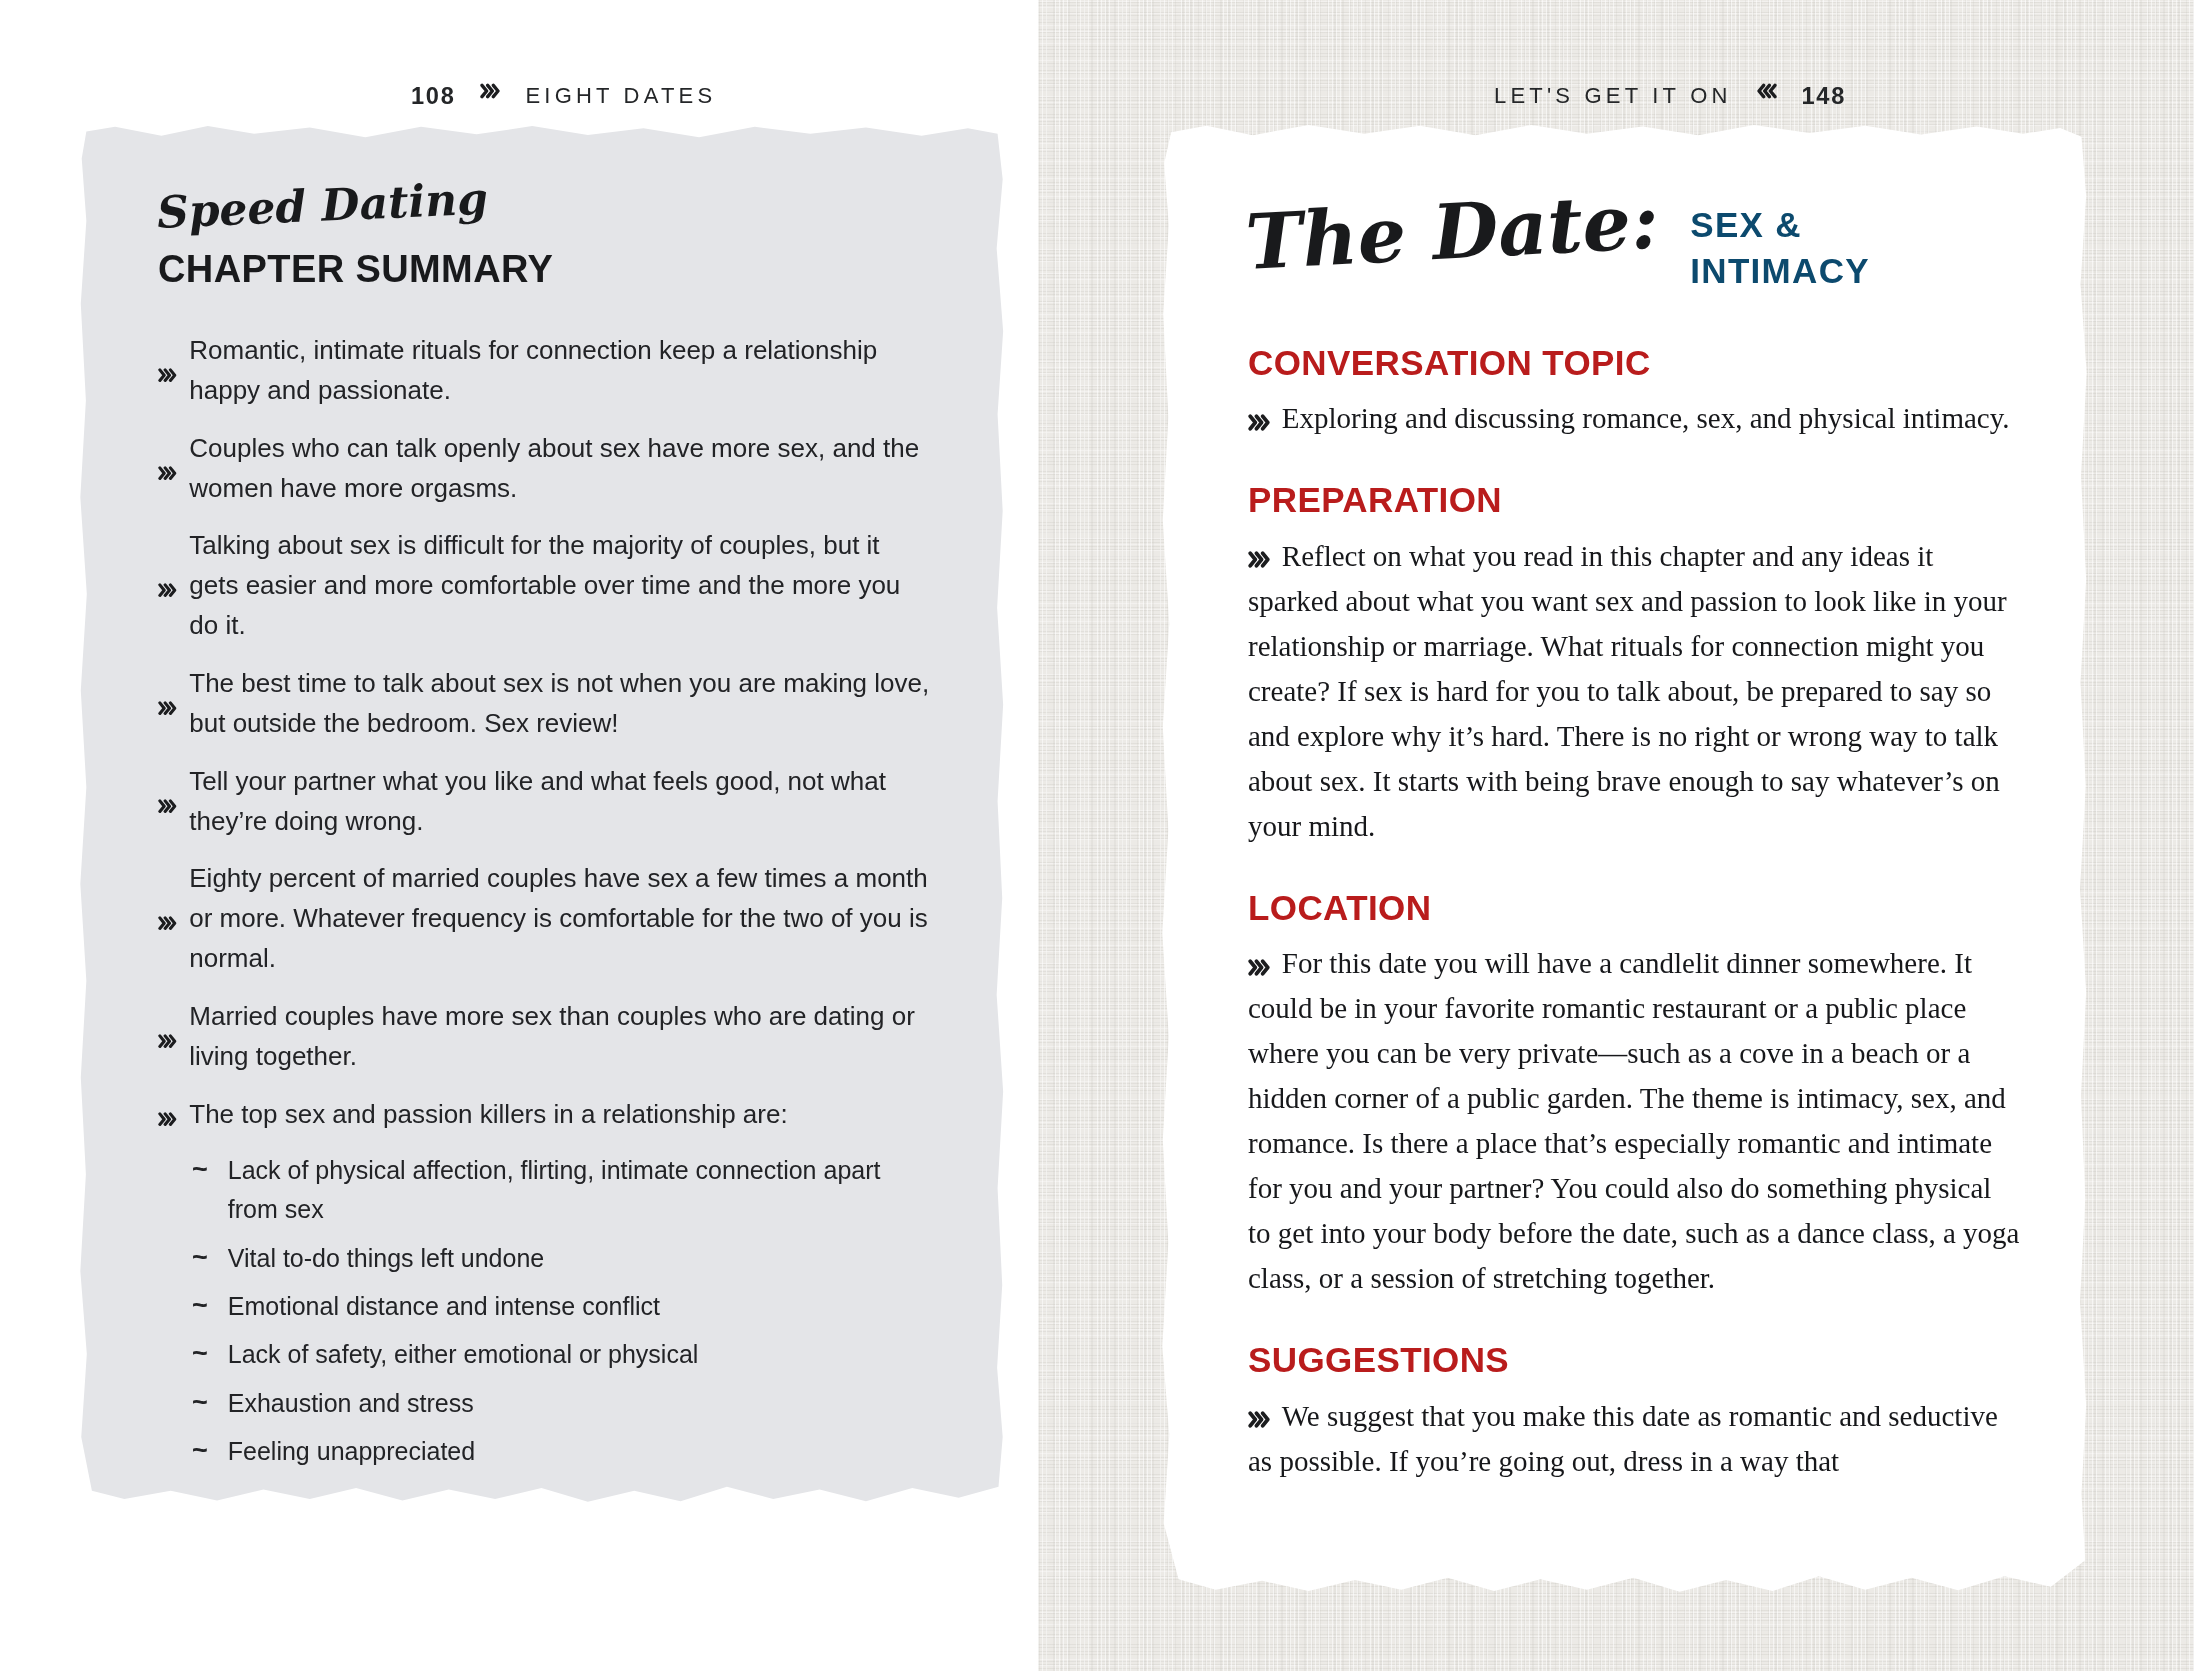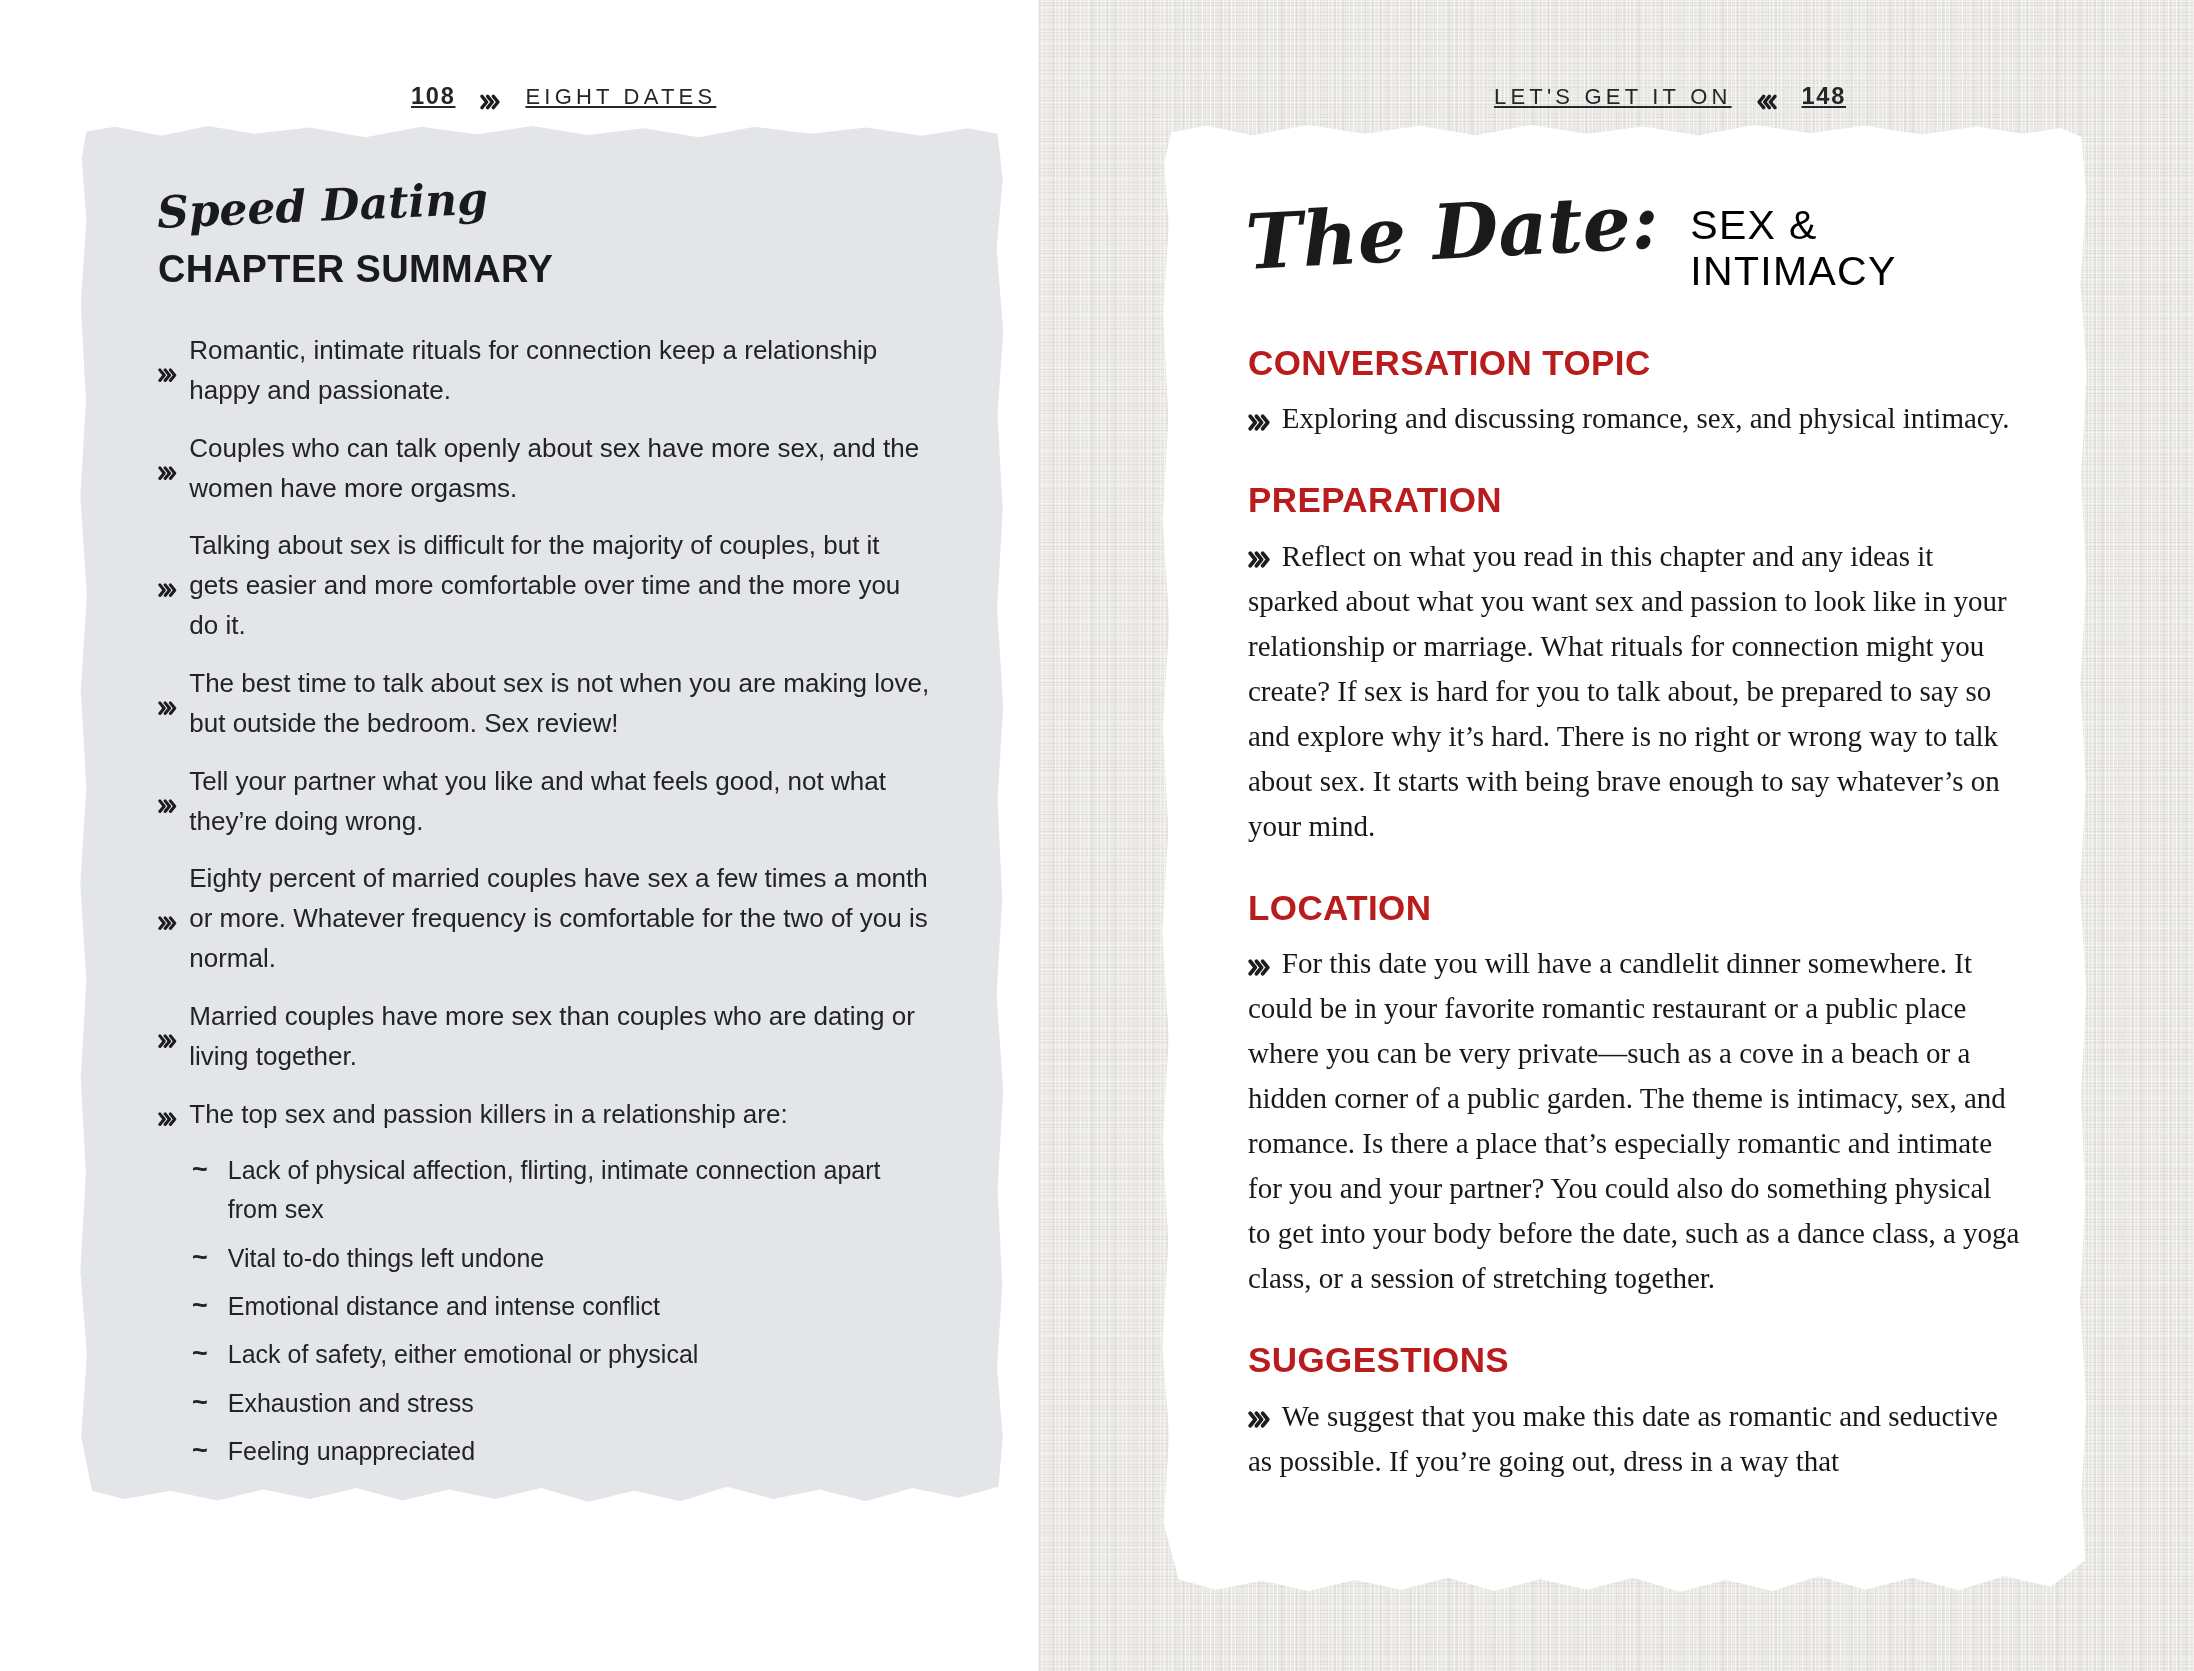--- a/index.html
+++ b/index.html
@@ -15,22 +15,22 @@
     left:1038px;width:1224px;
     background-color:#eceae6;
     background-image:
       repeating-linear-gradient(90deg, rgba(255,255,255,.55) 0 0.8px, rgba(255,255,255,0) 0.8px 4.2px),
       repeating-linear-gradient(0deg, rgba(188,186,179,.22) 0 0.8px, rgba(188,186,179,0) 0.8px 3.4px),
       repeating-linear-gradient(90deg, rgba(188,186,179,.16) 0 1.7px, rgba(188,186,179,0) 1.7px 7.6px),
       repeating-linear-gradient(0deg, rgba(255,255,255,.35) 0 0.8px, rgba(255,255,255,0) 0.8px 5.9px);
   }
   
   .page-header{
-    position:absolute;top:83px;display:flex;align-items:flex-end;gap:25px;
-    font-size:22px;letter-spacing:4.2px;color:#242628;white-space:nowrap;text-decoration:underline;
+    position:absolute;top:83px;display:flex;align-items:flex-start;gap:25px;
+    font-size:22px;letter-spacing:4.2px;color:#242628;white-space:nowrap;
   }
   .page-header .pg-num{font-weight:700;letter-spacing:1.7px;font-size:23.6px;}
   .header-left{left:411px;}
   .header-right{left:456px;}
   
   .chev-icon{display:inline-block;line-height:0;flex:0 0 auto;}
   .chev-icon svg{display:block;}
   .chev-flip svg{transform:scaleX(-1);}
   
   .gray-card{
@@ -57,22 +57,22 @@
   
   .white-card{
     position:absolute;left:122px;top:122px;width:928px;height:1475px;
     background:#ffffff;box-sizing:border-box;
     padding:78px 68px 0 88px;
     clip-path:polygon(1.2% 0.7%,5% 0.25%,10% 0.9%,16% 0.2%,22% 0.8%,28% 0.25%,34% 0.9%,40% 0.2%,46% 0.8%,52% 0.3%,58% 0.9%,64% 0.2%,70% 0.75%,76% 0.25%,82% 0.85%,88% 0.3%,93% 0.8%,97% 0.4%,99.3% 1%,99.8% 5%,99.2% 11%,99.85% 17%,99.25% 24%,99.8% 31%,99.2% 38%,99.75% 45%,99.15% 52%,99.8% 59%,99.25% 66%,99.7% 73%,99.15% 80%,99.8% 87%,99.3% 93%,99.7% 97.5%,96% 99.3%,91% 98.6%,86% 99.55%,81% 98.7%,76% 99.5%,71% 98.6%,66% 99.6%,61% 98.85%,56% 99.65%,51% 98.7%,46% 99.5%,41% 98.8%,36% 99.6%,31% 98.7%,26% 99.5%,21% 98.85%,16% 99.6%,11% 98.9%,6% 99.5%,2% 98.8%,0.4% 95%,1% 89%,0.25% 83%,0.9% 76%,0.3% 69%,0.95% 62%,0.25% 55%,0.9% 48%,0.3% 41%,1% 34%,0.3% 27%,0.9% 20%,0.35% 13%,0.95% 7%,0.45% 2.8%);
   }
   .date-title-row{display:flex;align-items:flex-start;gap:29px;margin-bottom:49px;}
   .script-title.big{font-size:76px;line-height:1;transform:rotate(-3deg);margin-top:5px;}
   .date-subject{
-    font-size:41px;line-height:46px;letter-spacing:1.3px;
-    font-weight:400;color:#000000;margin-top:1.7px;white-space:nowrap;
+    font-size:35px;line-height:46px;letter-spacing:1.3px;
+    font-weight:700;color:#0c4a6e;margin-top:1.7px;white-space:nowrap;
   }
   .section h3{margin:39px 0 13.5px 0;font-size:35px;font-weight:700;letter-spacing:0.4px;color:#b91c1c;}
   .section:first-child h3{margin-top:0;}
   .section p{
     margin:0;font-family:"Liberation Serif",serif;
     font-size:29px;line-height:45px;color:#17181b;
   }
   .section p .chev-icon{position:relative;top:2.5px;margin-right:11.8px;}
 </style>
 </head>

